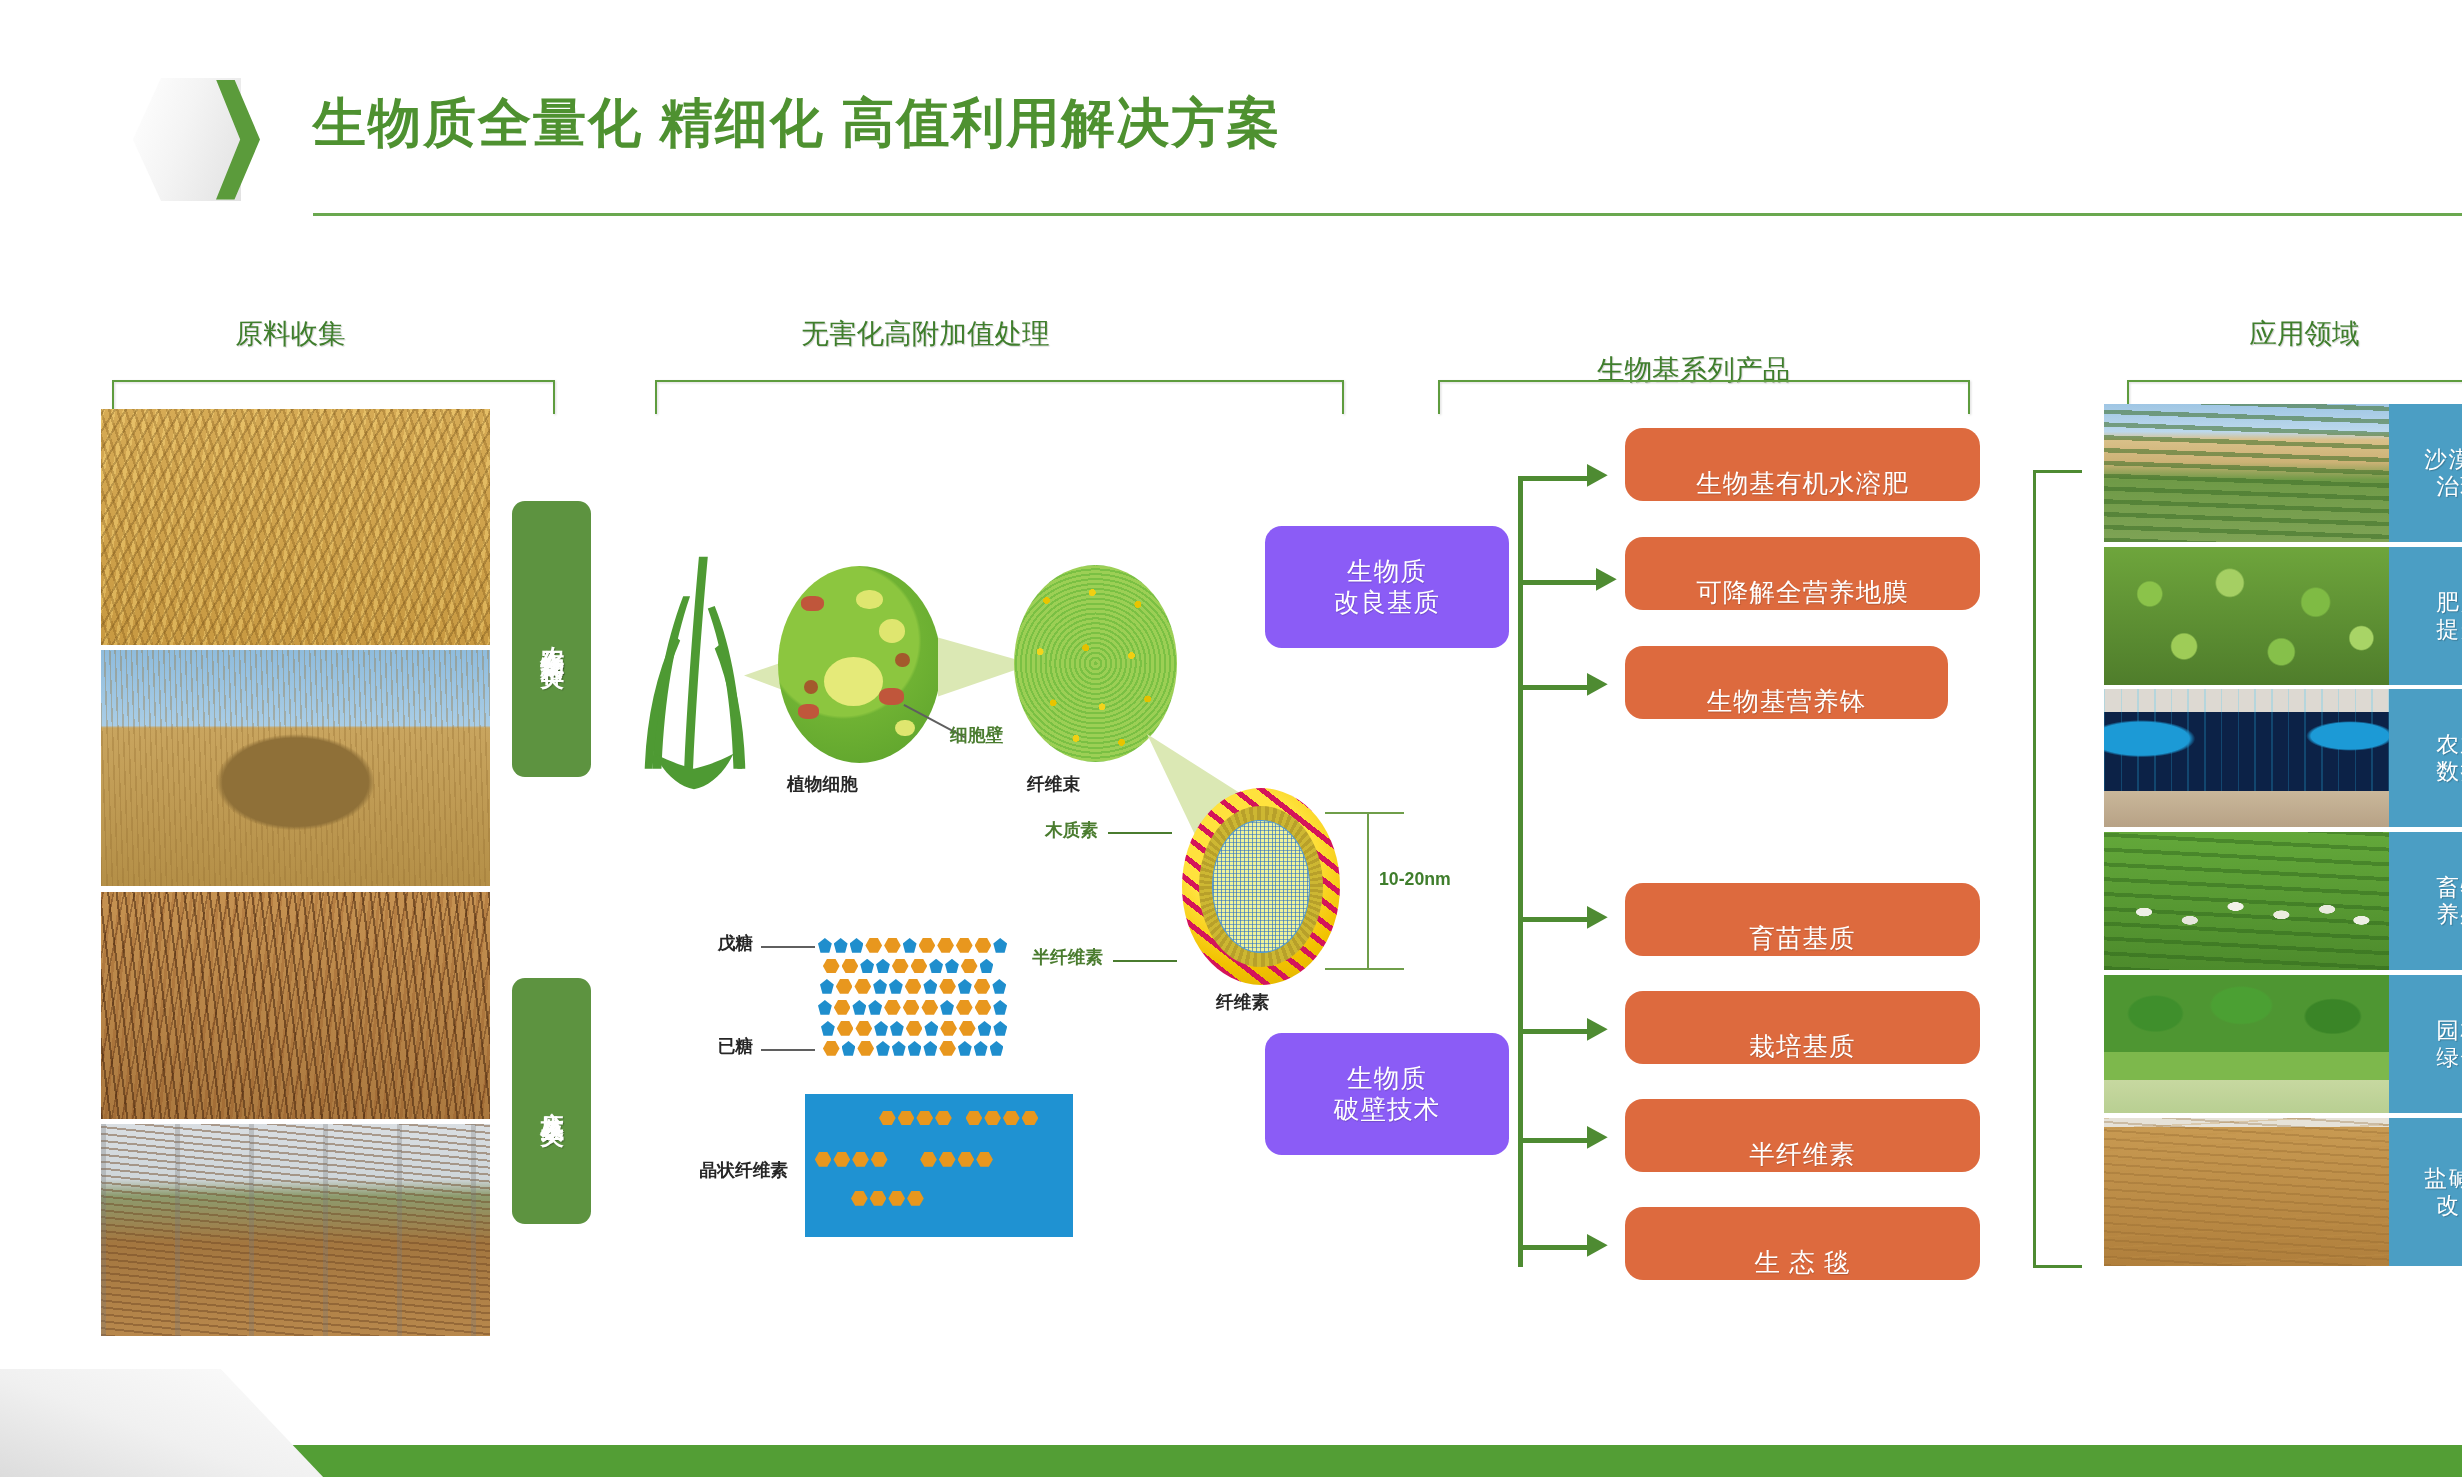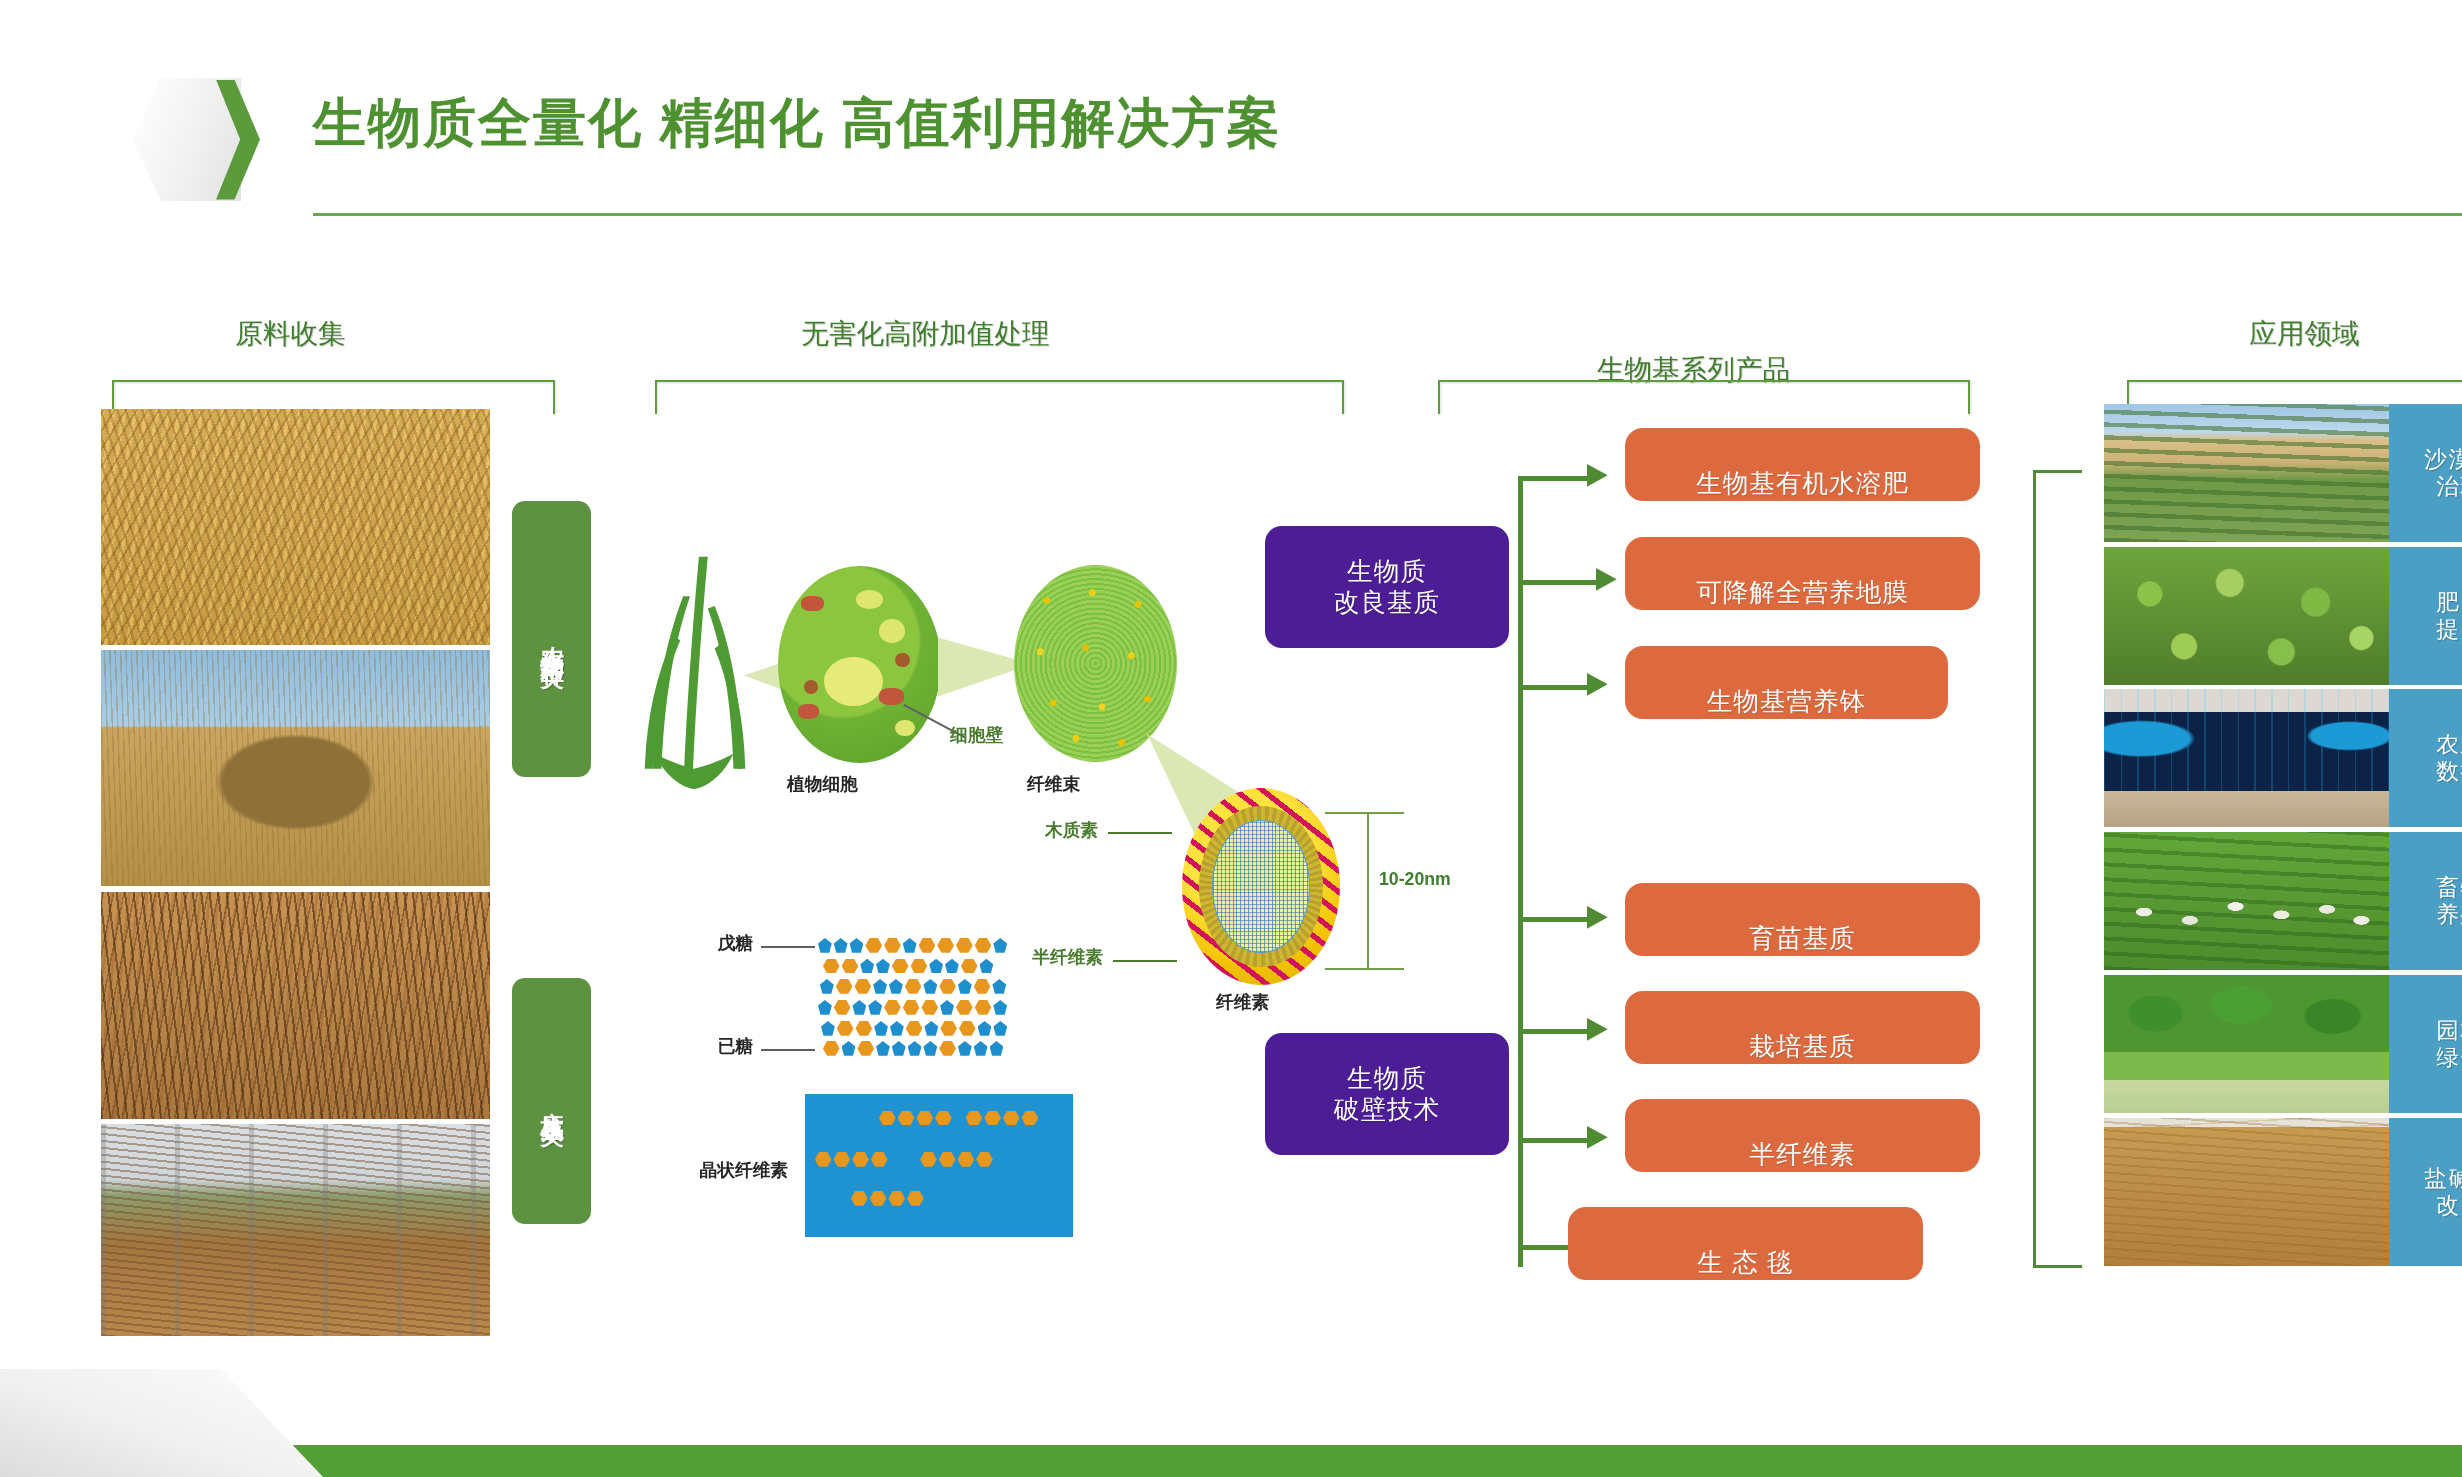--- a/index.html
+++ b/index.html
@@ -186,21 +186,21 @@
   .sugar-wrap { position: absolute; }
   .sugar-row { position: absolute; display: flex; gap: 2px; }
   .hexose { width: 16.7px; height: 14.8px; background: #e8971e;
             clip-path: polygon(25% 0,75% 0,100% 50%,75% 100%,25% 100%,0 50%); }
   .pentose { width: 13.8px; height: 14.8px; background: #1f8ecd;
              clip-path: polygon(50% 0,100% 38%,82% 100%,18% 100%,0 38%); }
   .cryst-box { position: absolute; background: #1f92d2; }
 
   
   .tech-box {
-    position: absolute; background: #4c1d95; border-radius: 16.7px;
+    position: absolute; background: #8b5cf6; border-radius: 16.7px;
     color: #fff; font-size: 25.6px; font-weight: 400; line-height: 1.22;
     display: flex; flex-direction: column; align-items: center; justify-content: center;
     text-align: center; letter-spacing: 1px;
     text-shadow: 0.5px 1px 1px rgba(0,0,0,.18);
   }
   .prod-box {
     position: absolute; background: #dd6a3e; border-radius: 18px;
     color: #fff; font-size: 25.6px; font-weight: 400;
     display: flex; align-items: flex-end; justify-content: center;
     text-align: center; letter-spacing: 1px; white-space: nowrap;
@@ -477,21 +477,21 @@
 
 <div class="prod-box" style="left:1625px; top:883px; width:355px; height:73px;">
   <span>育苗基质</span>
 </div>
 <div class="prod-box" style="left:1625px; top:991px; width:355px; height:73px;font-family:Liberation Serif, serif;">
   <span>栽培基质</span>
 </div>
 <div class="prod-box" style="left:1625px; top:1099px; width:355px; height:73px;">
   <span>半纤维素</span>
 </div>
-<div class="prod-box" style="left:1568px; top:1207px; width:355px; height:73px;">
+<div class="prod-box" style="left:1625px; top:1207px; width:355px; height:73px;">
   <span>生 态 毯</span>
 </div>
 
 <div class="app-brace" style="left:2033px; top:470px; width:49px; height:798px;"></div>
 
 <div class="photo ph-desert" style="left:2104px; top:404px;  width:286px; height:138px;"></div>
 <div class="app-label" style="left:2389px; top:404px;  width:143px; height:138px;">
   <span>沙漠化</span>
   <span>治理</span>
 </div>

